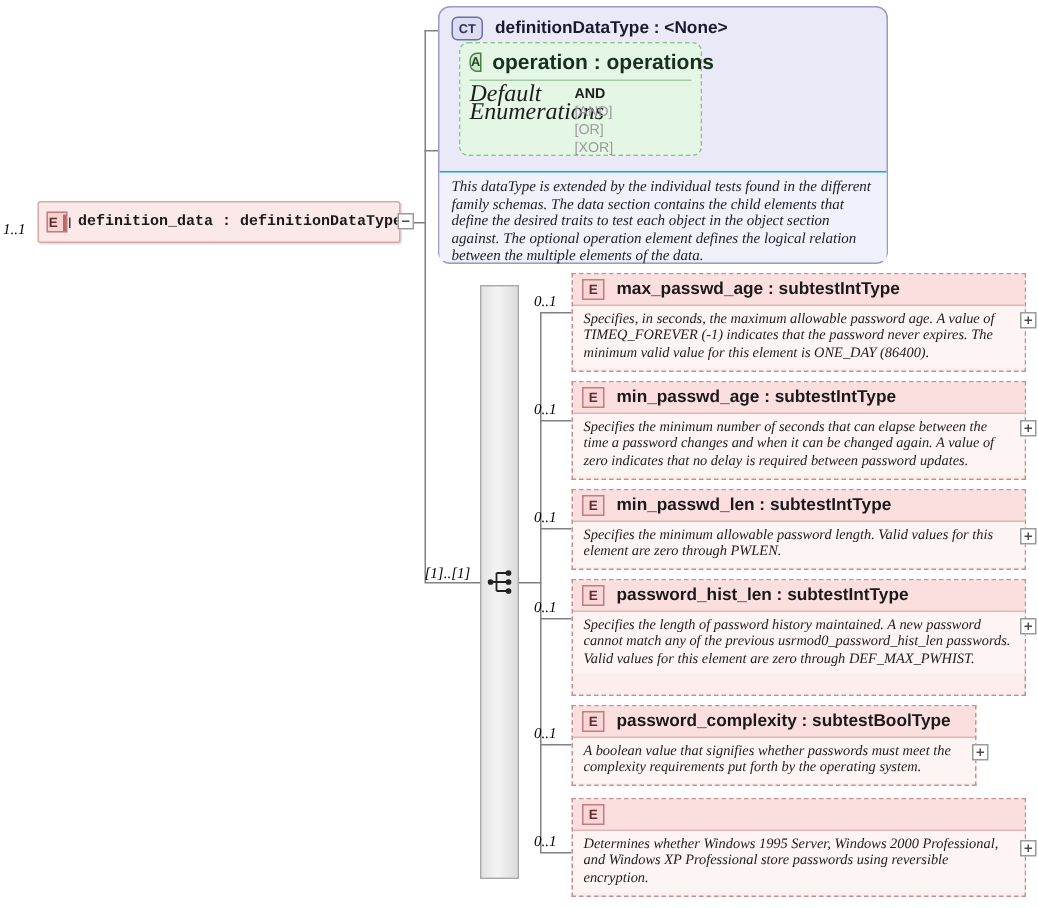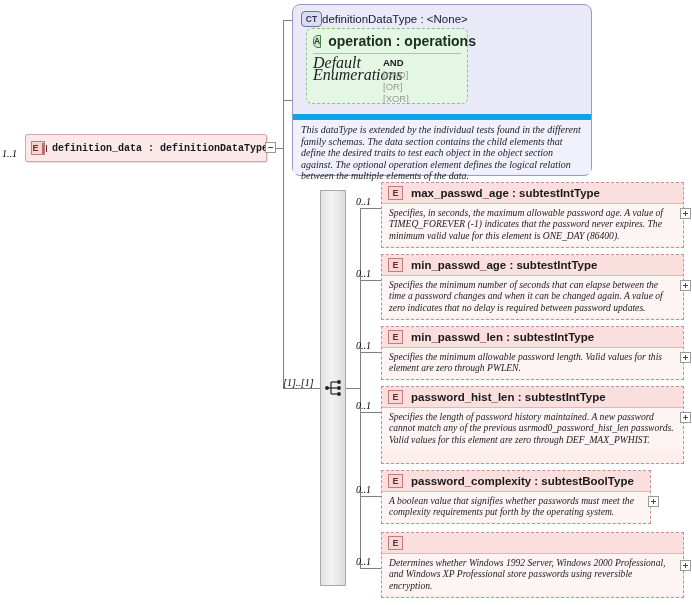--- a/index.html
+++ b/index.html
@@ -134,22 +134,23 @@
     height: 16px;
     border: 1px solid #6d6da8;
     border-radius: 4px;
     background: #dcdcf0;
     font-size: 8.5px;
     font-weight: bold;
     color: #30305e;
     box-sizing: border-box;
   }
   .ct-title {
-    font-weight: normal;
+    font-weight: bold;
     font-size: 11.5px;
+    margin-left: 8px;
     color: #1a1a2e;
     white-space: nowrap;
   }
 
   
   .attr-box {
     position: absolute;
     background: #e4f6e4;
     border: 1px dashed #8fbf8f;
     border-radius: 6px;
@@ -211,21 +212,21 @@
     font-size: 9.5px;
     color: #9a9a9a;
     line-height: 12px;
     font-family: "Liberation Sans", sans-serif;
   }
 
   
   .ct-doc {
     position: absolute;
     background: #f1f1fb;
-    border-top: 6px solid #0ea5e9;
+    border-top: 1px solid #0ea5e9;
     font-family: "Liberation Serif", serif;
     font-style: italic;
     font-size: 10px;
     line-height: 11.6px;
     color: #1c1c28;
     padding: 4px 8px 5px 8px;
     box-sizing: border-box;
   }
 
   
@@ -409,17 +410,17 @@
     </div>
     <div class="child-doc">A boolean value that signifies whether passwords must meet the complexity requirements put forth by the operating system.</div>
   </div>
   <div class="toggle plus" style="left:648px;top:496px;"></div>
 
   <div class="occ" style="left:356px;top:556px;">0..1</div>
   <div class="child" style="left:381px;top:532px;width:303px;height:66px;">
     <div class="child-head">
       <span class="badge-e2">E</span>
     </div>
-    <div class="child-doc">Determines whether Windows 1992 Server, Windows 2000 Professional, and Windows XP Professional store passwords using reversible encryption.</div>
+    <div class="child-doc">Determines whether Windows 1995 Server, Windows 2000 Professional, and Windows XP Professional store passwords using reversible encryption.</div>
   </div>
   <div class="toggle plus" style="left:680px;top:560px;"></div>
 
 </div>
 
 </body></html>

